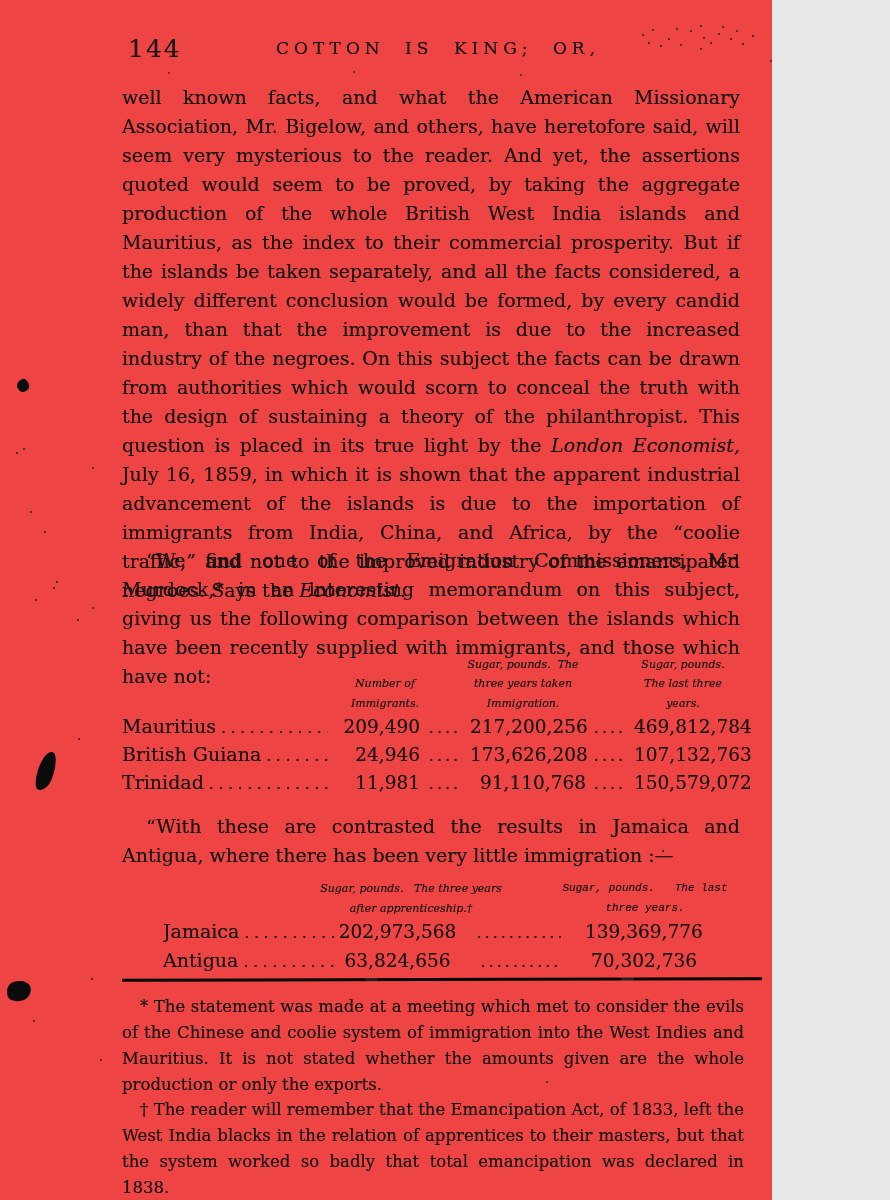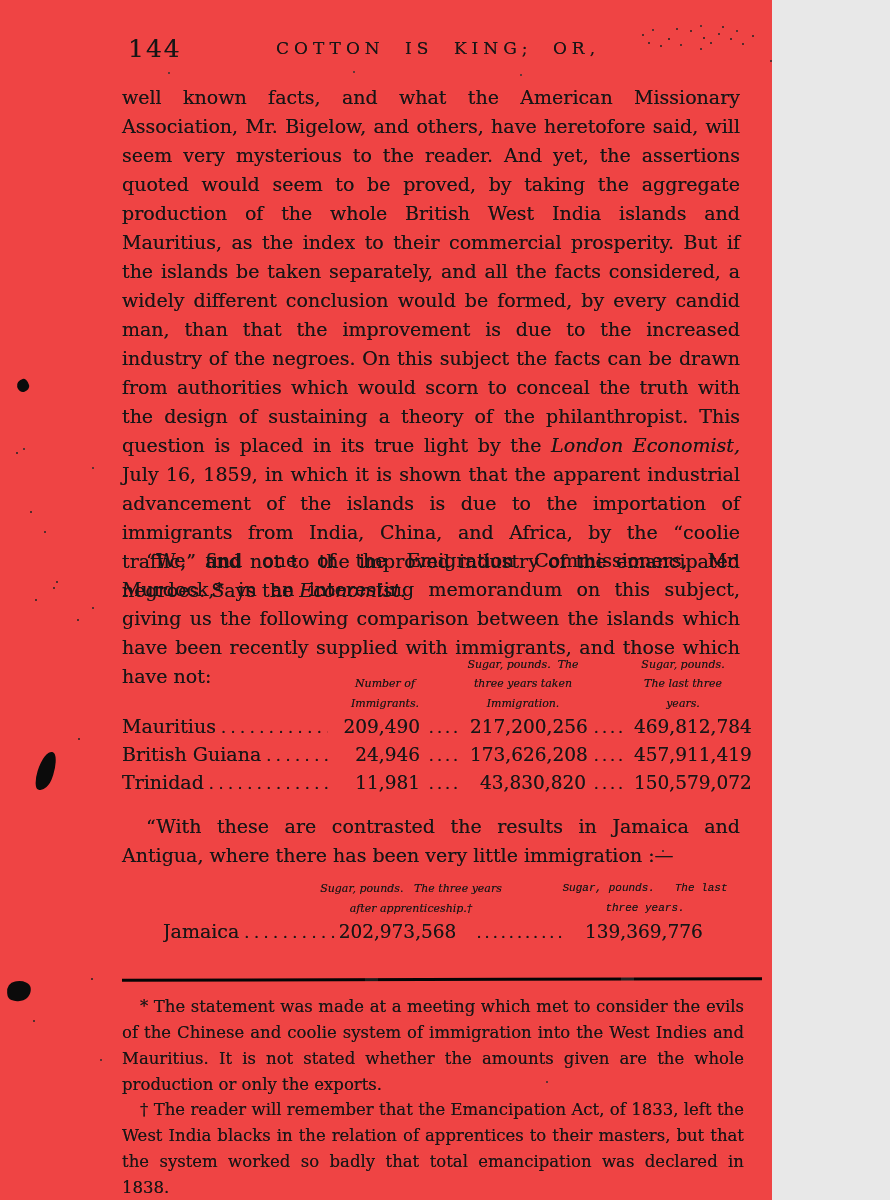--- a/index.html
+++ b/index.html
@@ -123,27 +123,27 @@
           <span class="t1c4 num">217,200,256</span>
           <span class="t1c5 sepdots">....</span>
           <span class="t1c6 num">469,812,784</span>
         </div>
         <div class="trow">
           <span class="t1c1"><span class="lbl">British Guiana</span><span class="dots">........</span></span>
           <span class="t1c2 num">24,946</span>
           <span class="t1c3 sepdots">....</span>
           <span class="t1c4 num">173,626,208</span>
           <span class="t1c5 sepdots">....</span>
-          <span class="t1c6 num">457,911,419</span>
+          <span class="t1c6 num">107,132,763</span>
         </div>
         <div class="trow">
           <span class="t1c1"><span class="lbl">Trinidad</span><span class="dots">..............</span></span>
           <span class="t1c2 num">11,981</span>
           <span class="t1c3 sepdots">....</span>
-          <span class="t1c4 num">43,830,820</span>
+          <span class="t1c4 num">91,110,768</span>
           <span class="t1c5 sepdots">....</span>
           <span class="t1c6 num">150,579,072</span>
         </div>
       </div>
   </div>
 
   <div class="para p3">“With these are contrasted the results in Jamaica and Antigua, where there has been very little immigration :—</div>
 
   <div class="table2">
     <div class="t2-headers">
@@ -156,20 +156,26 @@
           <div>three years.</div>
         </div>
     </div>
     <div>
         <div class="t2row">
           <span class="t2c1"><span class="lbl">Jamaica</span><span class="dots">..........</span></span>
           <span class="t2c2 num">202,973,568</span>
           <span class="t2c3 sepdots">...........</span>
           <span class="t2c4 num">139,369,776</span>
         </div>
+        <div class="t2row">
+          <span class="t2c1"><span class="lbl">Antigua</span><span class="dots">..........</span></span>
+          <span class="t2c2 num">63,824,656</span>
+          <span class="t2c3 sepdots">..........</span>
+          <span class="t2c4 num">70,302,736</span>
+        </div>
       </div>
   </div>
 
   <div class="footnote-rule"></div>
   <div class="footnote f1">* The statement was made at a meeting which met to consider the evils of the Chinese and coolie system of immigration into the West Indies and Mauritius.  It is not stated whether the amounts given are the whole production or only the exports.</div>
   <div class="footnote f2">† The reader will remember that the Emancipation Act, of 1833, left the West India blacks in the relation of apprentices to their masters, but that the system worked so badly that total emancipation was declared in 1838.</div>
 
   <div class="artifact edge-top"></div>
   <div class="artifact edge-wedge"></div>
   <div class="artifact edge-line"></div>

